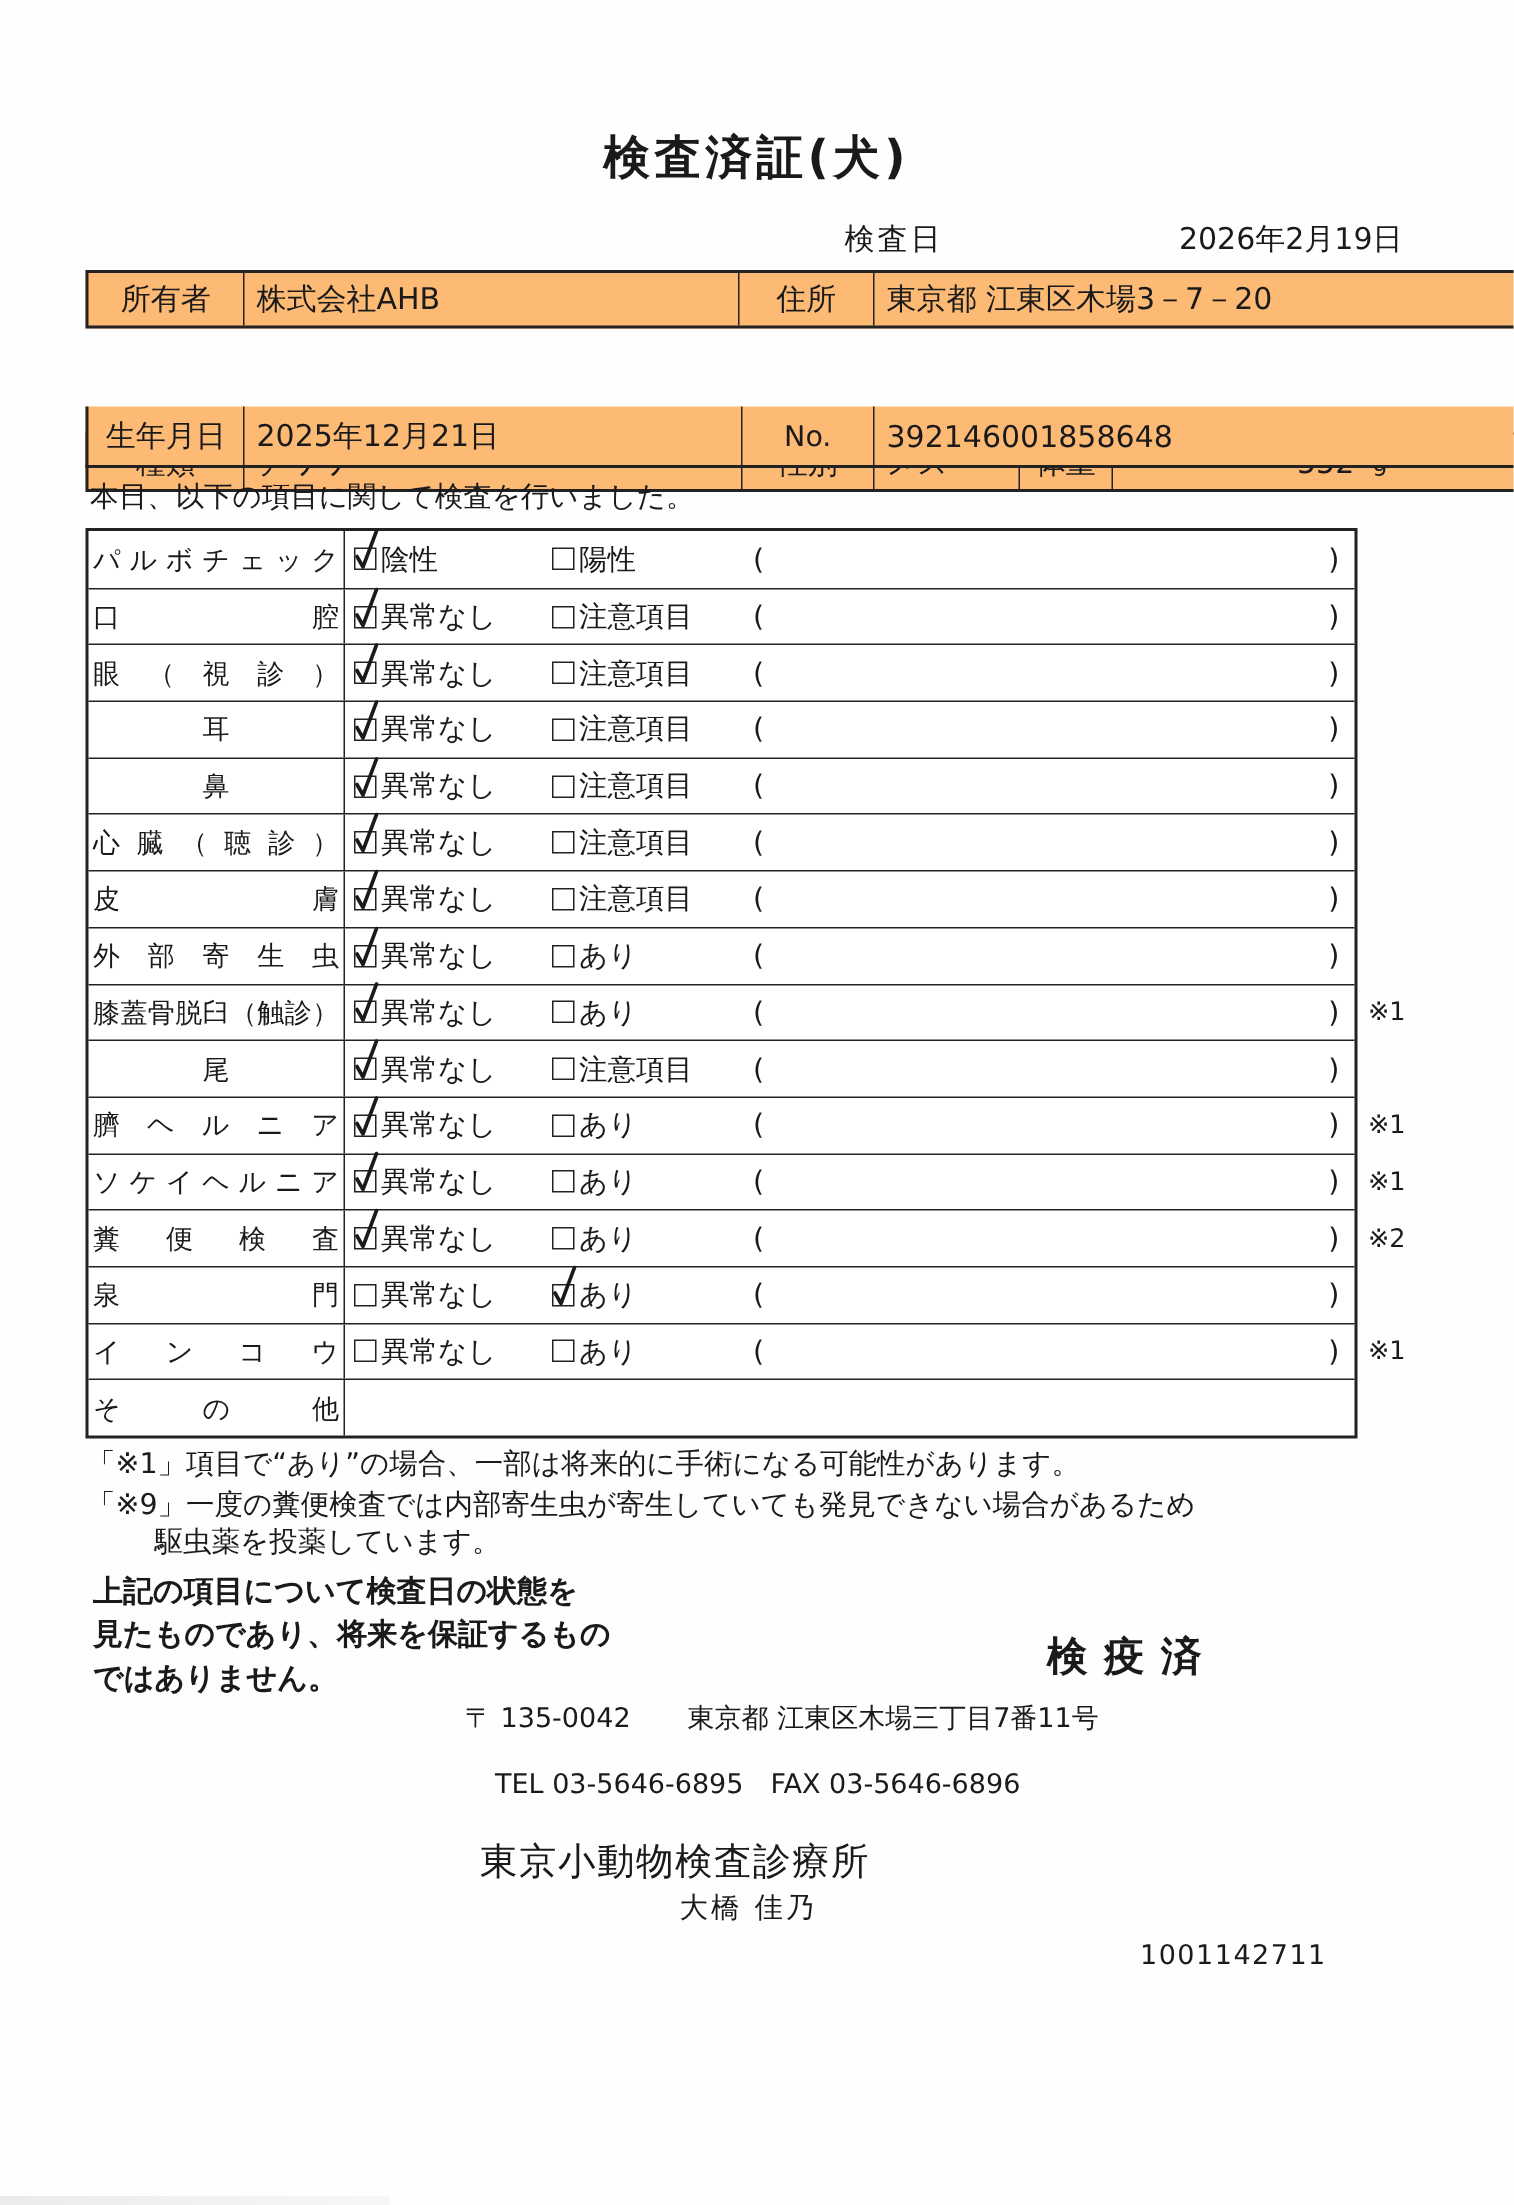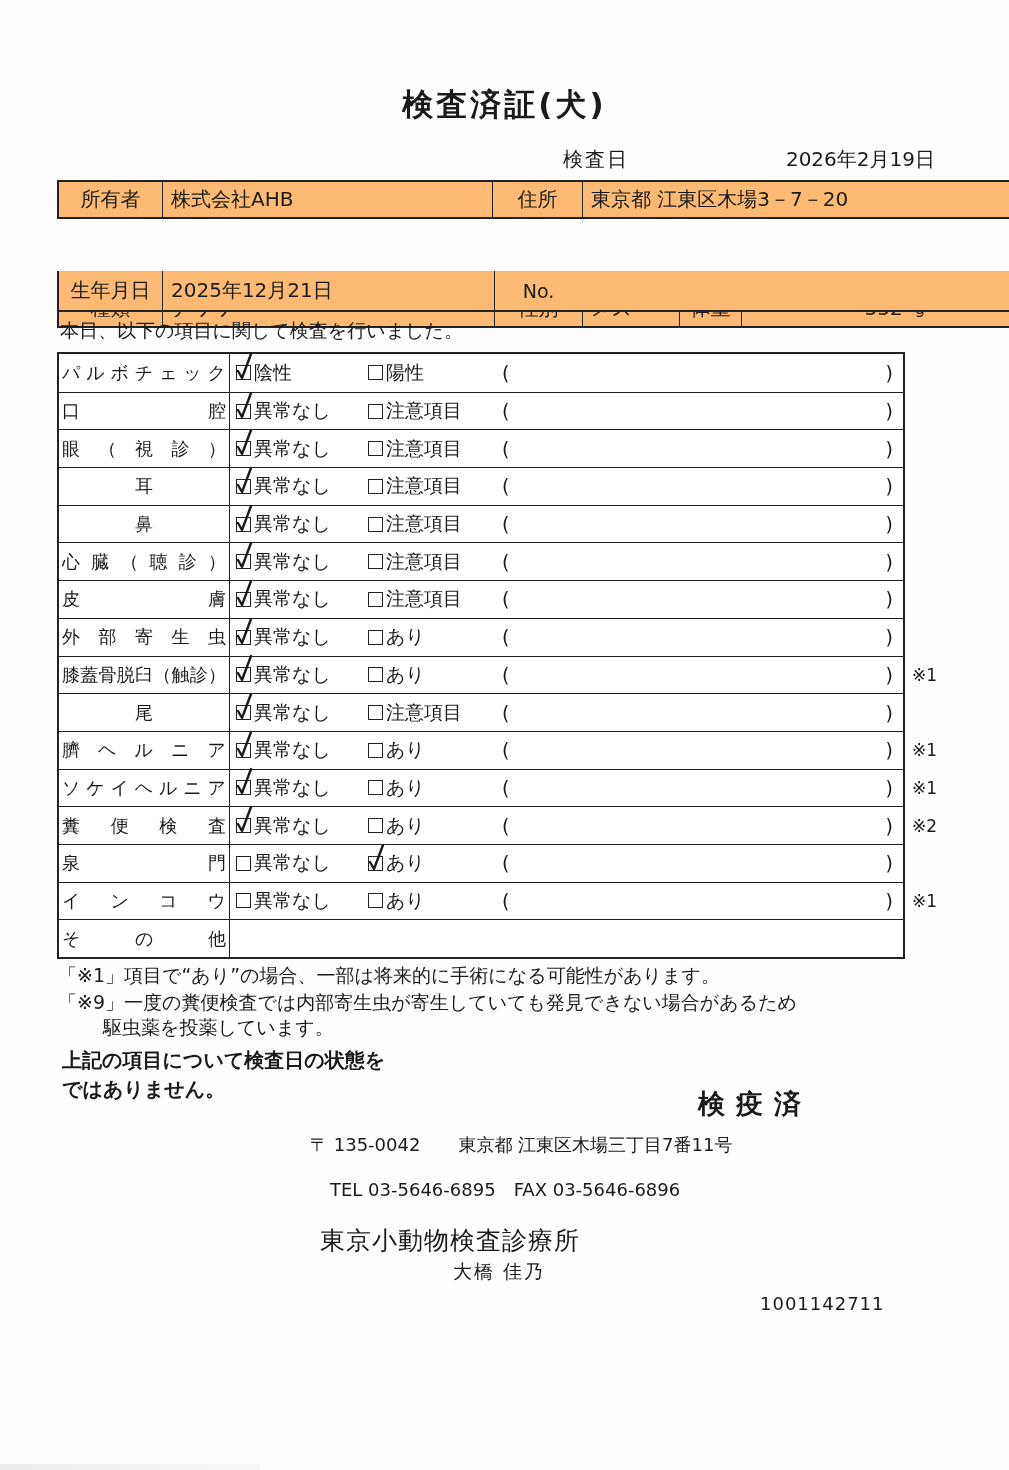--- a/index.html
+++ b/index.html
@@ -100,20 +100,21 @@
   <div class="hcell weight-cell">
     <span>552</span>
     <span class="weight-unit">g</span>
   </div>
 </div>
 
 <div class="abs hdr-table pet-row2">
   <div class="hcell lab">生年月日</div>
   <div class="hcell">2025年12月21日</div>
   <div class="hcell lab num">No.</div>
+  <div class="hcell">392146001858648</div>
 </div>
 
 <div class="abs intro">本日、以下の項目に関して検査を行いました。</div>
 
 <div class="abs exam-table">
     <div class="exam-row">
       <div class="exam-label">
         <span class="lchars">
           <span>パ</span>
           <span>ル</span>
@@ -515,20 +516,21 @@
       <div class="exam-content"></div>
     </div>
   </div>
 
 <div class="abs fn1">「※1」項目で“あり”の場合、一部は将来的に手術になる可能性があります。</div>
 <div class="abs fn2">「※9」一度の糞便検査では内部寄生虫が寄生していても発見できない場合があるため</div>
 <div class="abs fn3">駆虫薬を投薬しています。</div>
 
 <div class="abs disclaimer">
   <div>上記の項目について検査日の状態を</div>
+  <div>見たものであり、将来を保証するもの</div>
   <div>ではありません。</div>
 </div>
 
 <div class="abs stamp">検疫済</div>
 
 <div class="abs postal-line">
   <span>〒 135-0042</span><span class="gap"></span><span>東京都 江東区木場三丁目7番11号</span>
 </div>
 
 <div class="abs tel-line">

